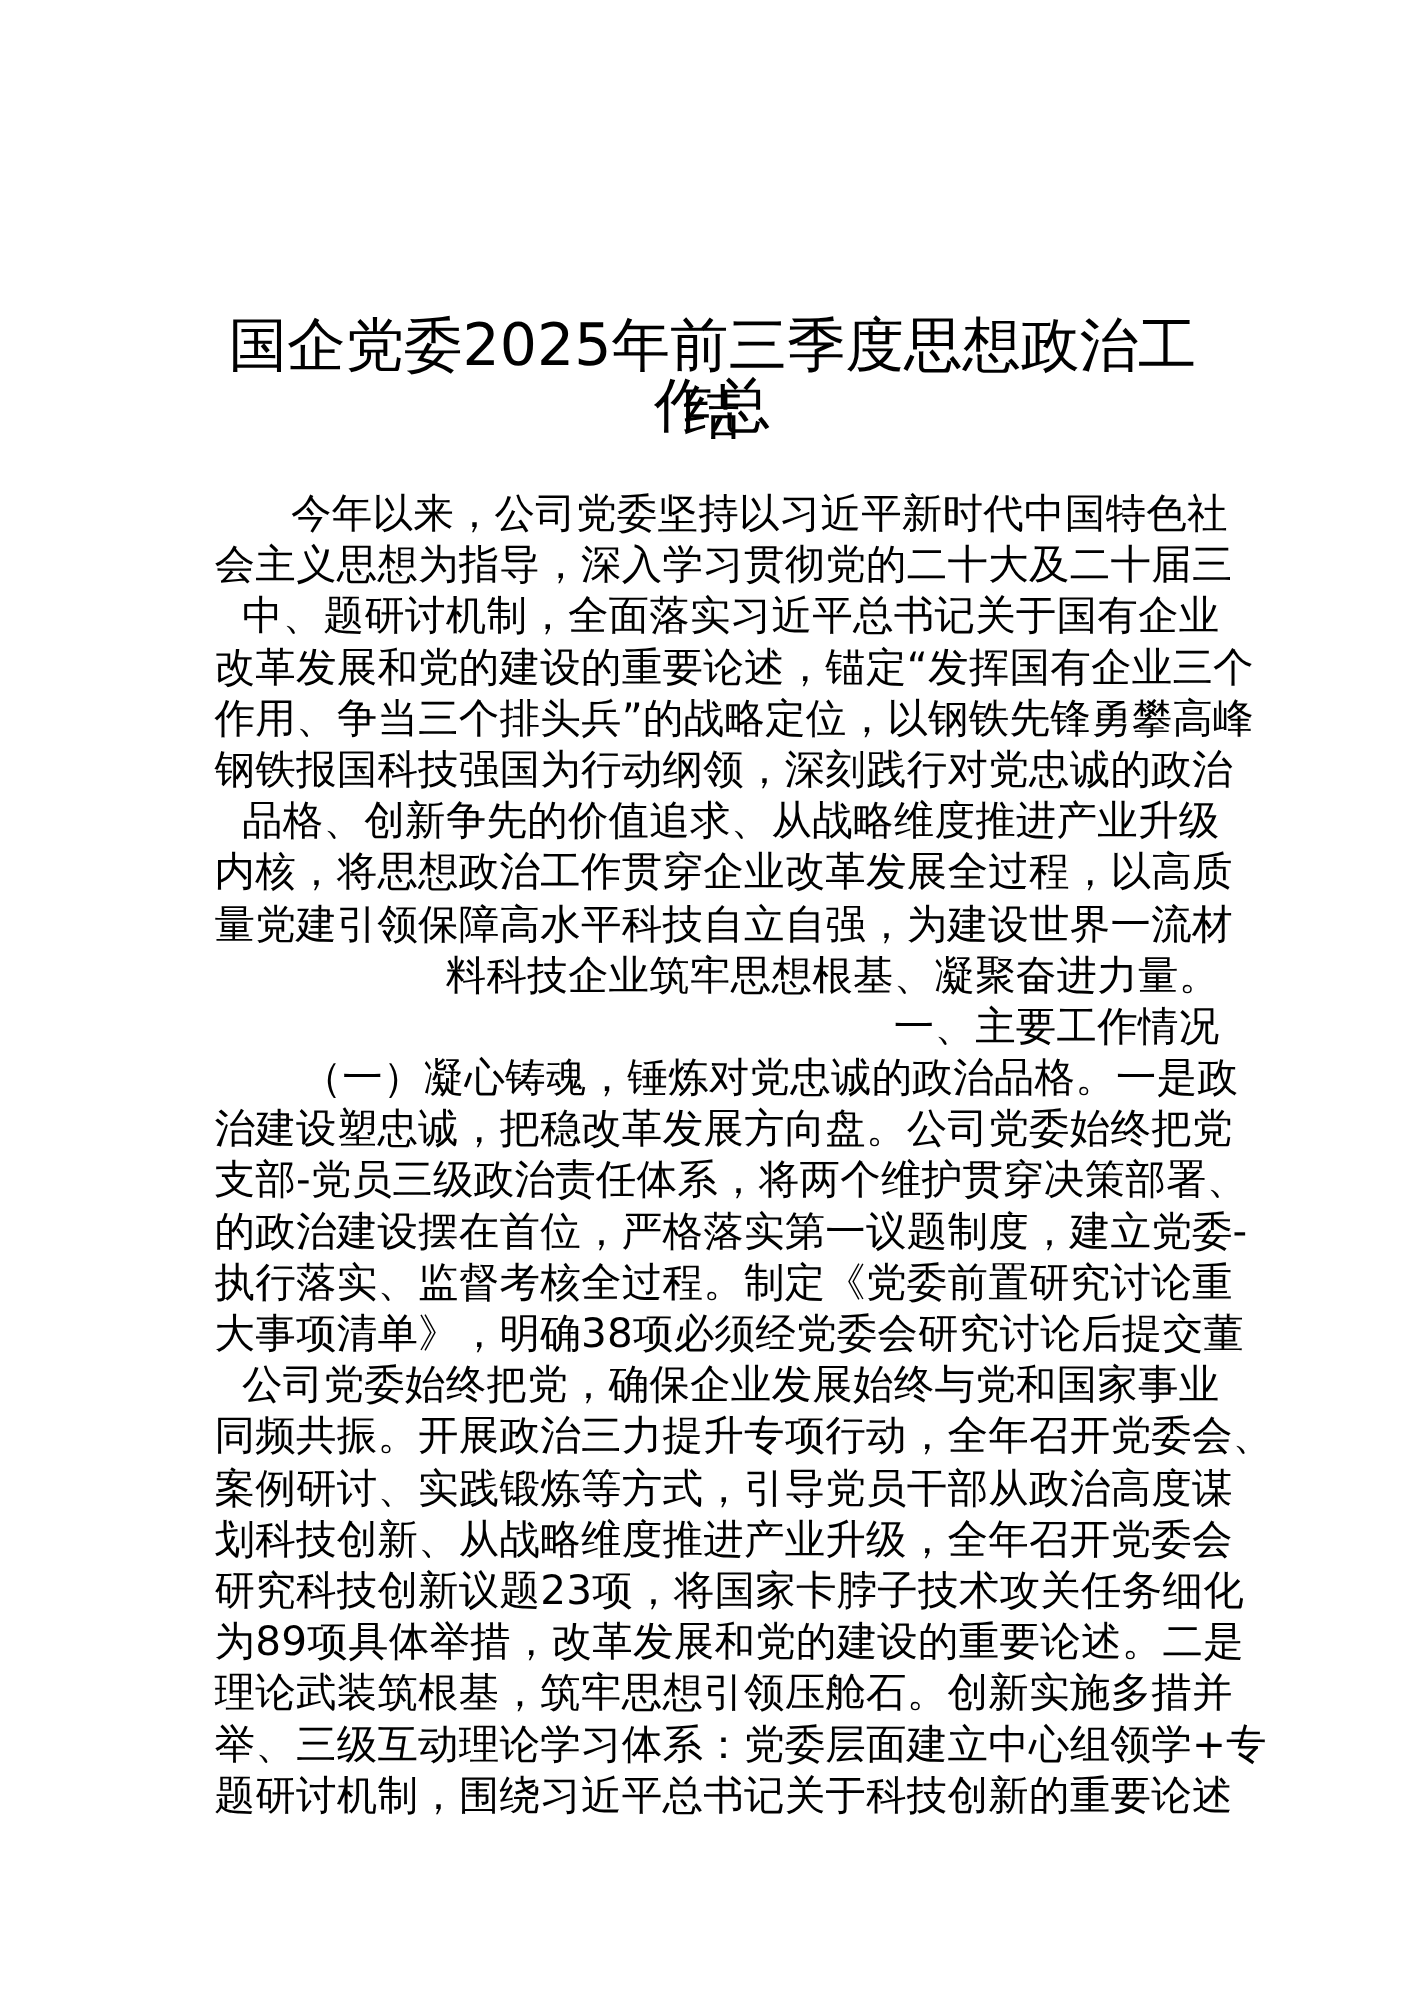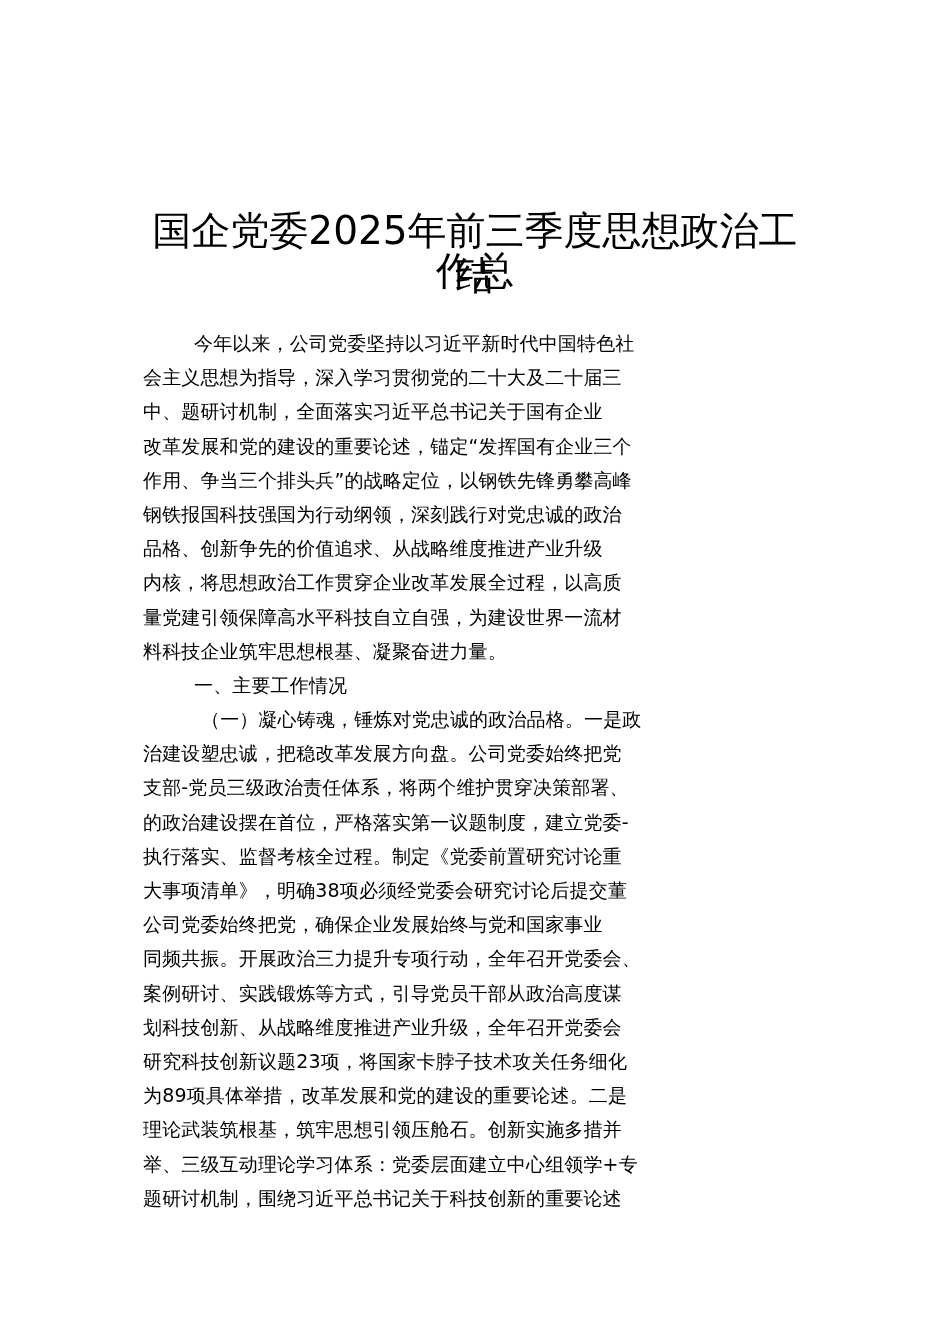--- a/index.html
+++ b/index.html
@@ -4,22 +4,22 @@
   <style>
     html, body { margin: 0; padding: 0; background: #ffffff; }
     body { width: 950px; height: 1344px; position: relative; overflow: hidden;
            font-family: "DejaVu Sans", "Liberation Sans", sans-serif; color: #000; }
     .page { position: absolute; left: 0; top: 0; width: 950px; height: 1344px; background: #fff; }
     .title { position: absolute; left: 140px; width: 670px; text-align: center;
              font-size: 39px; line-height: 40px; letter-spacing: 0px; margin-top: 44px; }
     .title.l1 { top: 167px; }
     .title.l2 { top: 212px; }
     .body { position: absolute; left: 143px; top: 326px; width: 670px; }
-    .line { font-size: 19px; line-height: 34.2px; height: 34.2px; white-space: nowrap;
-            letter-spacing: 0.15px; }
+    .line { font-size: 27px; line-height: 34.2px; height: 34.2px; white-space: nowrap;
+            letter-spacing: 0.15px; text-align: right; }
     .indent { padding-left: 51px; }
     .indent-h { padding-left: 51px; }
     .indent-s { padding-left: 58px; }
   </style>
 </head>
 <body>
 
 <div class="page">
   <div class="title l1">国企党委2025年前三季度思想政治工作总</div>
   <div class="title l2">结</div>

